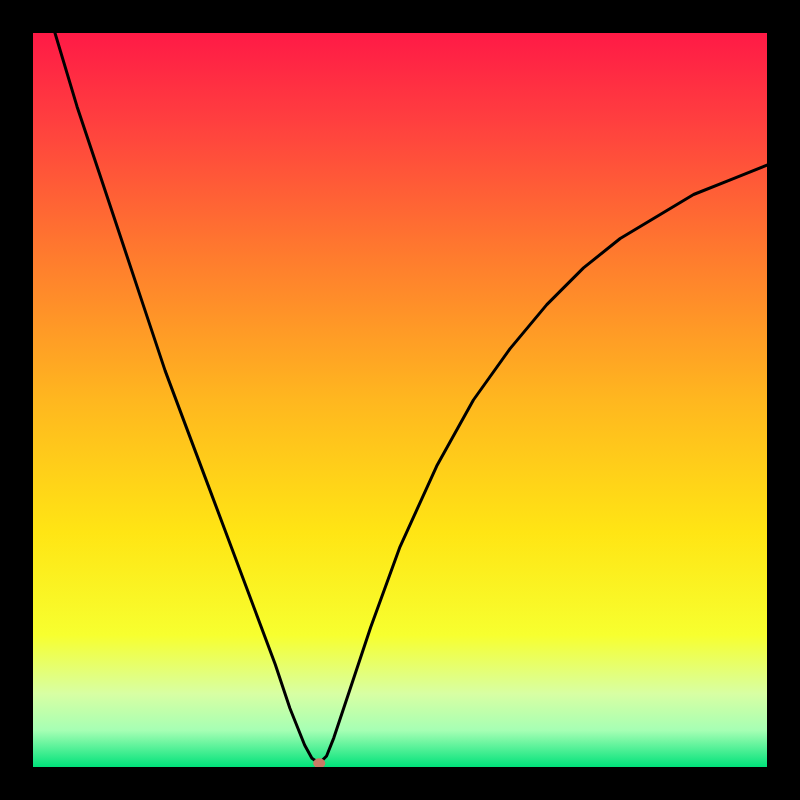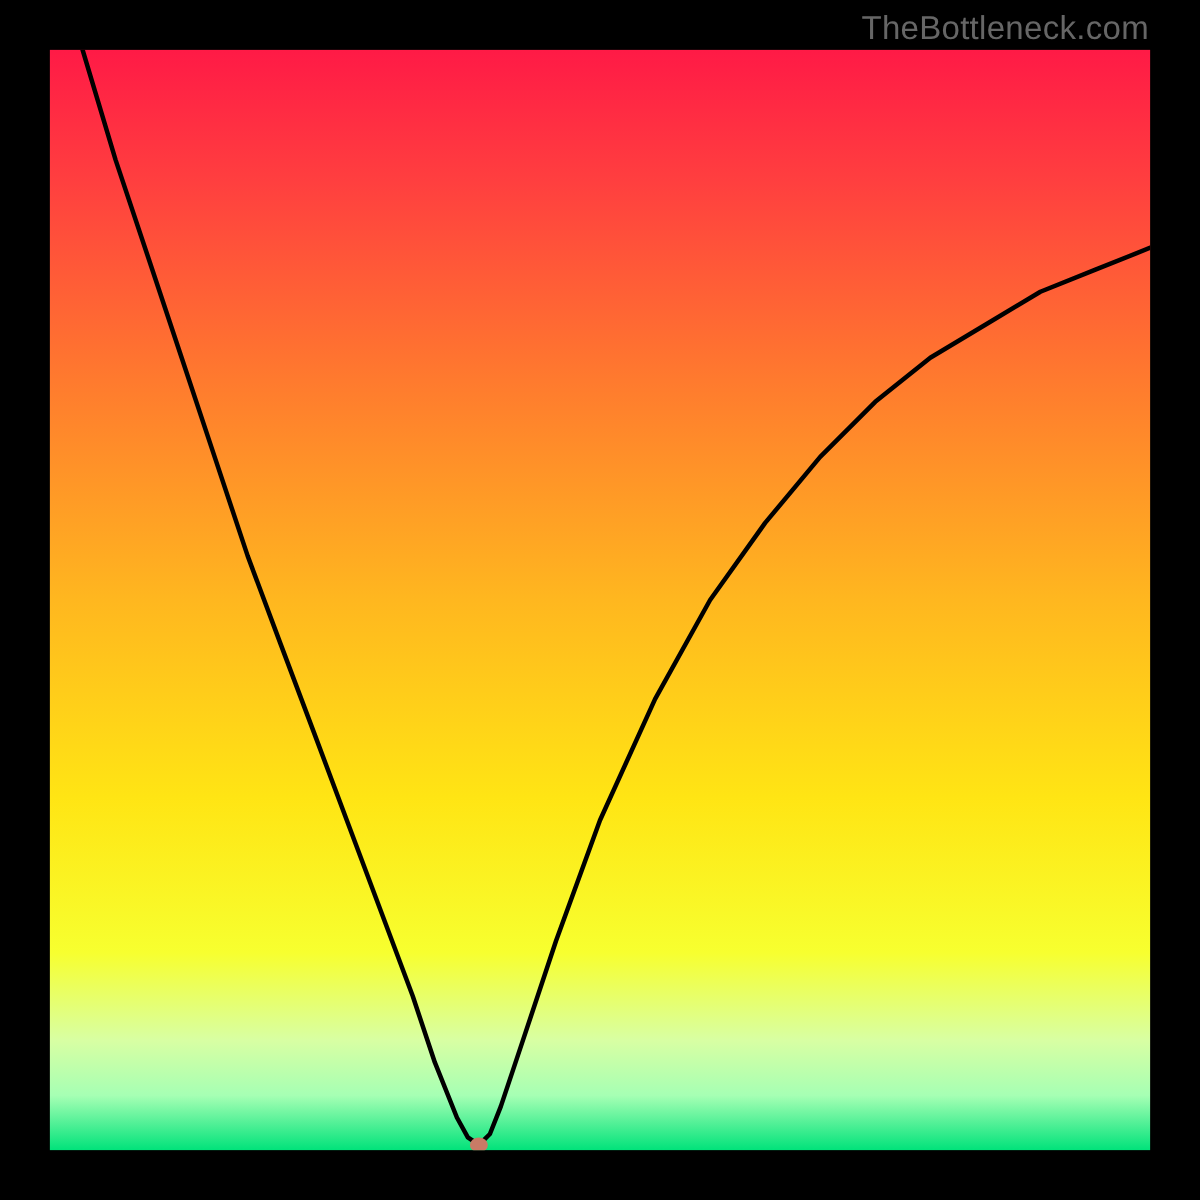--- a/index.html
+++ b/index.html
@@ -55,14 +55,13 @@
             <stop offset="95%" stop-color="#a6ffb4"></stop>
             <stop offset="100%" stop-color="#00e27a"></stop>
           </linearGradient>
       </defs>
       <rect id="bg-rect" x="0" y="0" width="734" height="734" fill="url(#bg-grad)"></rect>
       <path id="curve" fill="none" stroke="#000" stroke-width="3" stroke-linejoin="round" stroke-linecap="round" d="M0.0 -73.4 L22.0 0.0 L44.0 73.4 L66.1 139.5 L88.1 205.5 L110.1 271.6 L132.1 337.6 L154.1 396.4 L176.2 455.1 L198.2 513.8 L220.2 572.5 L242.2 631.2 L256.9 675.3 L271.6 712.0 L278.9 725.2 L286.3 730.3 L293.6 723.0 L300.9 704.6 L315.6 660.6 L337.6 594.5 L367.0 513.8 L403.7 433.1 L440.4 367.0 L477.1 315.6 L513.8 271.6 L550.5 234.9 L587.2 205.5 L623.9 183.5 L660.6 161.5 L697.3 146.8 L734.0 132.1"></path>
       <ellipse id="marker" cx="286.26" cy="730.33" rx="6" ry="5" fill="#c97b66"></ellipse>
     </svg>
   </div>
 
-  <div class="watermark">TheBottleneck.com</div>
 </div>
 
 </body></html>

